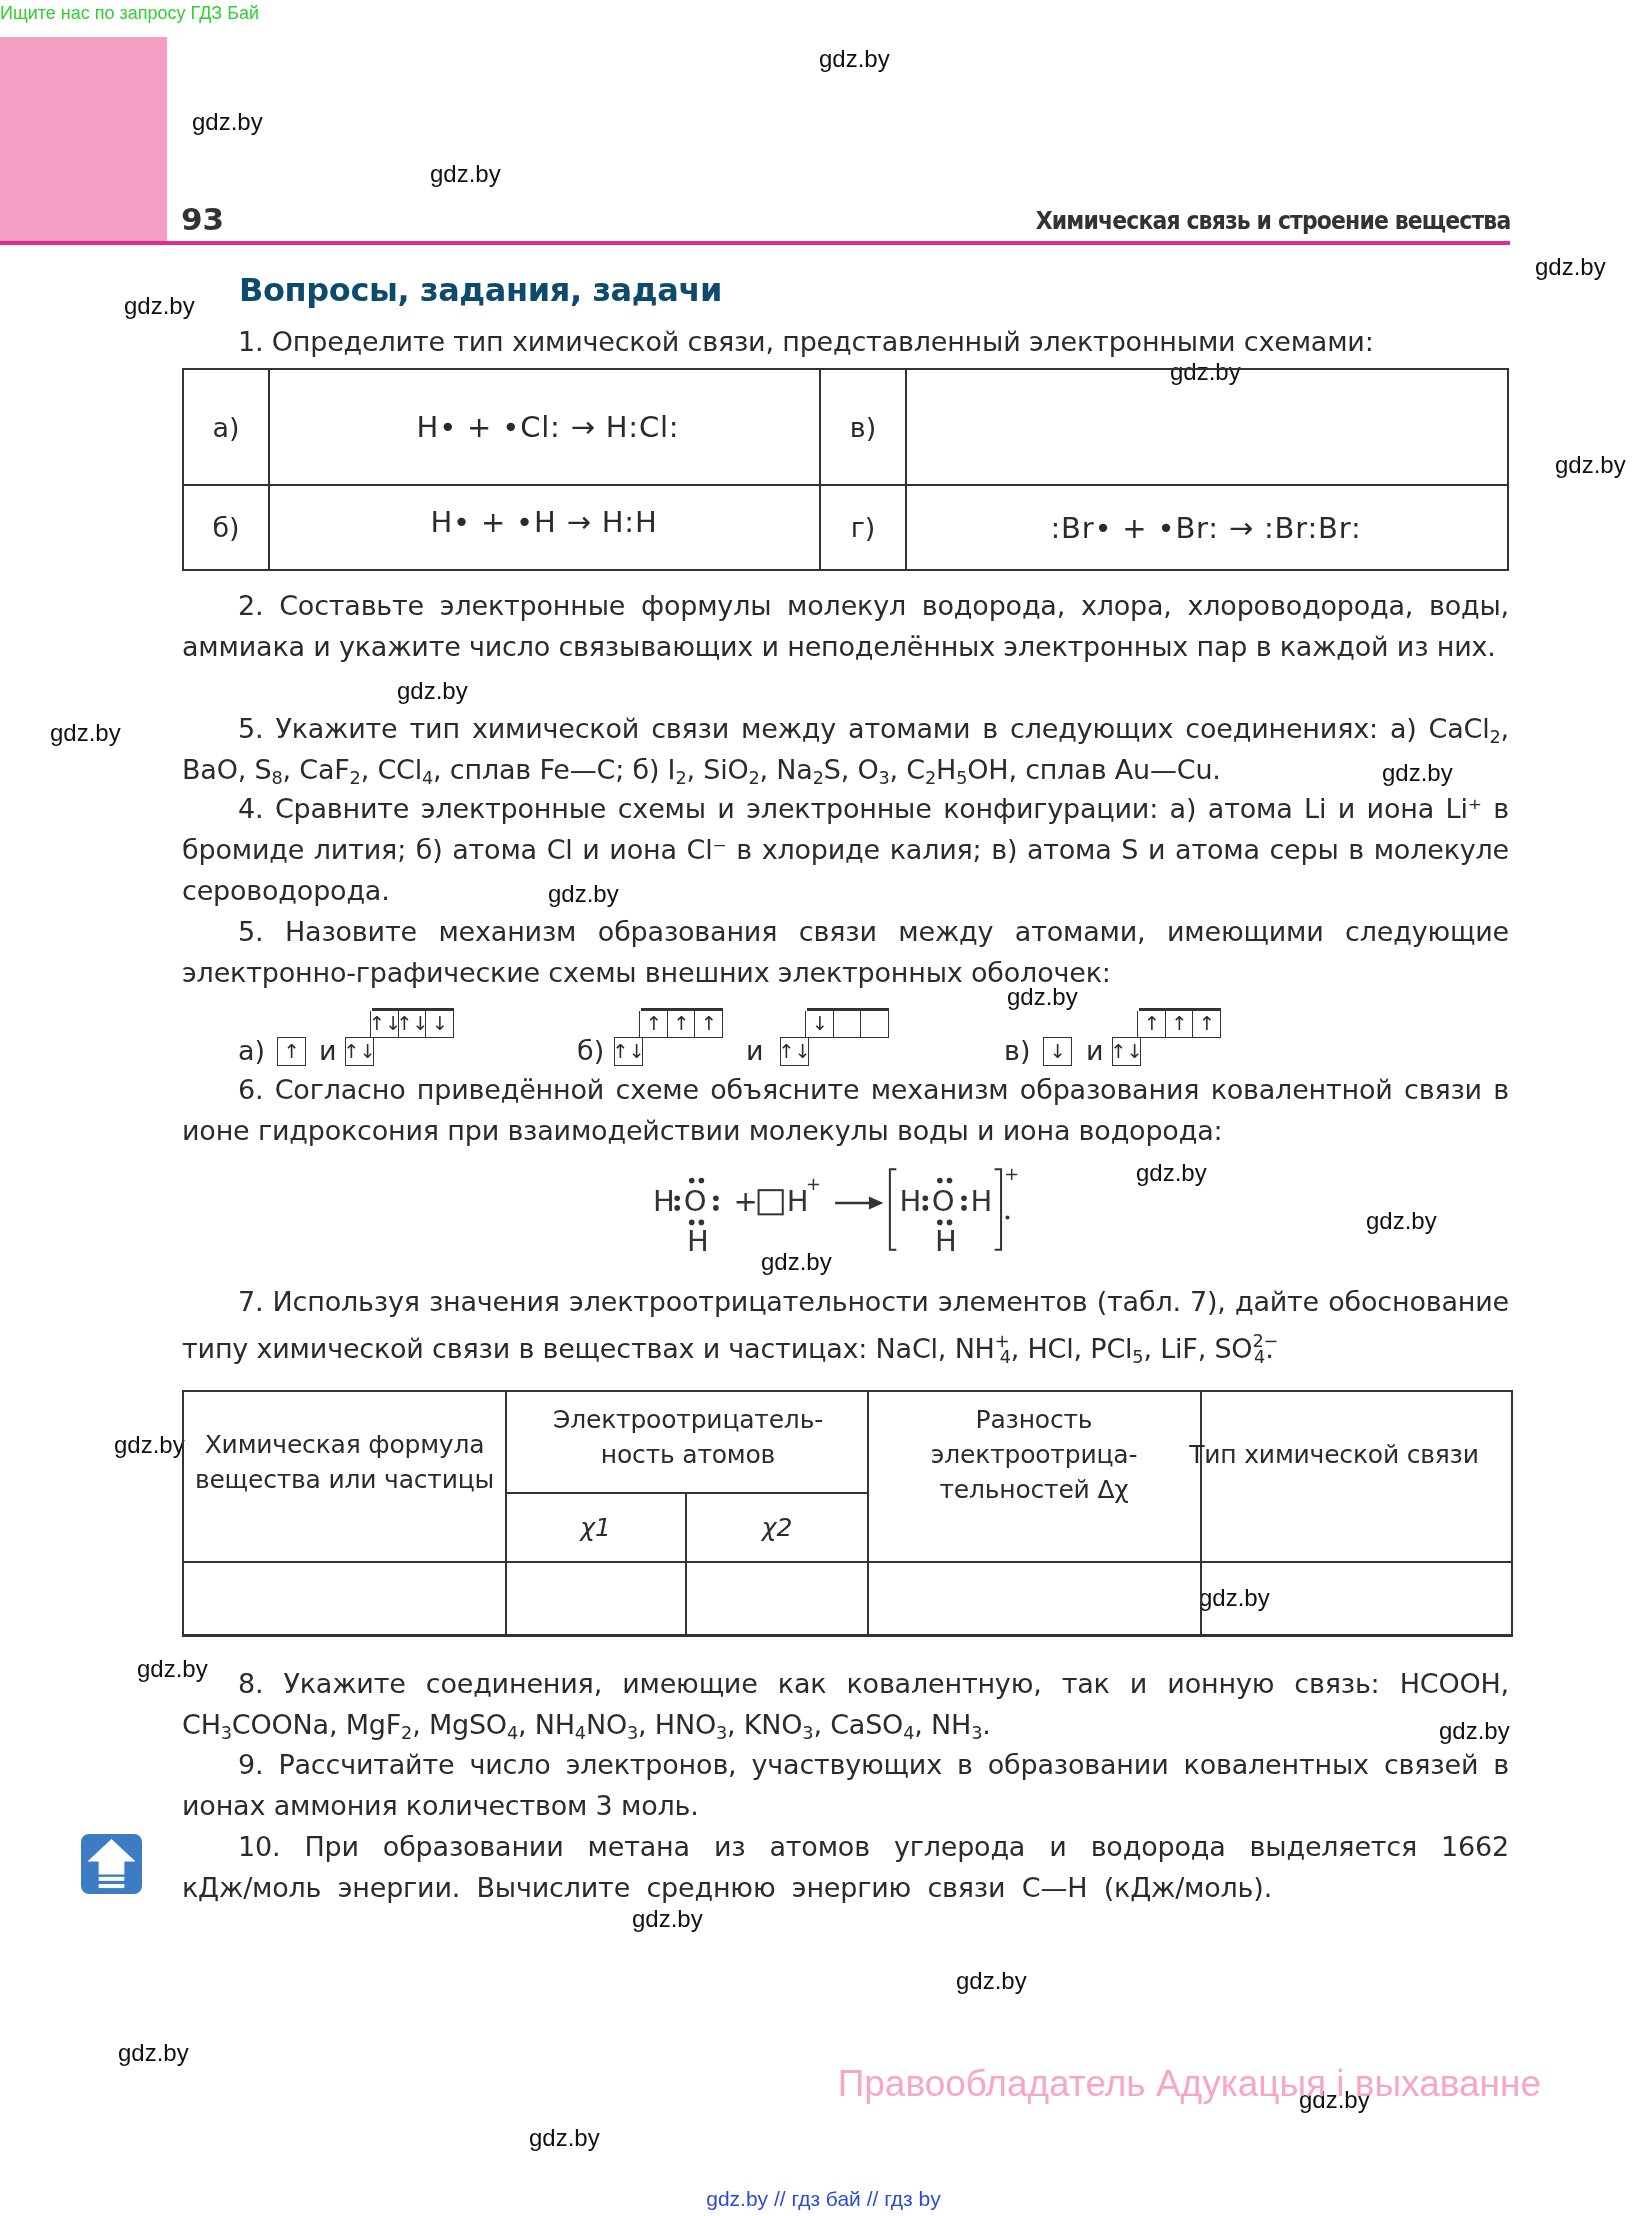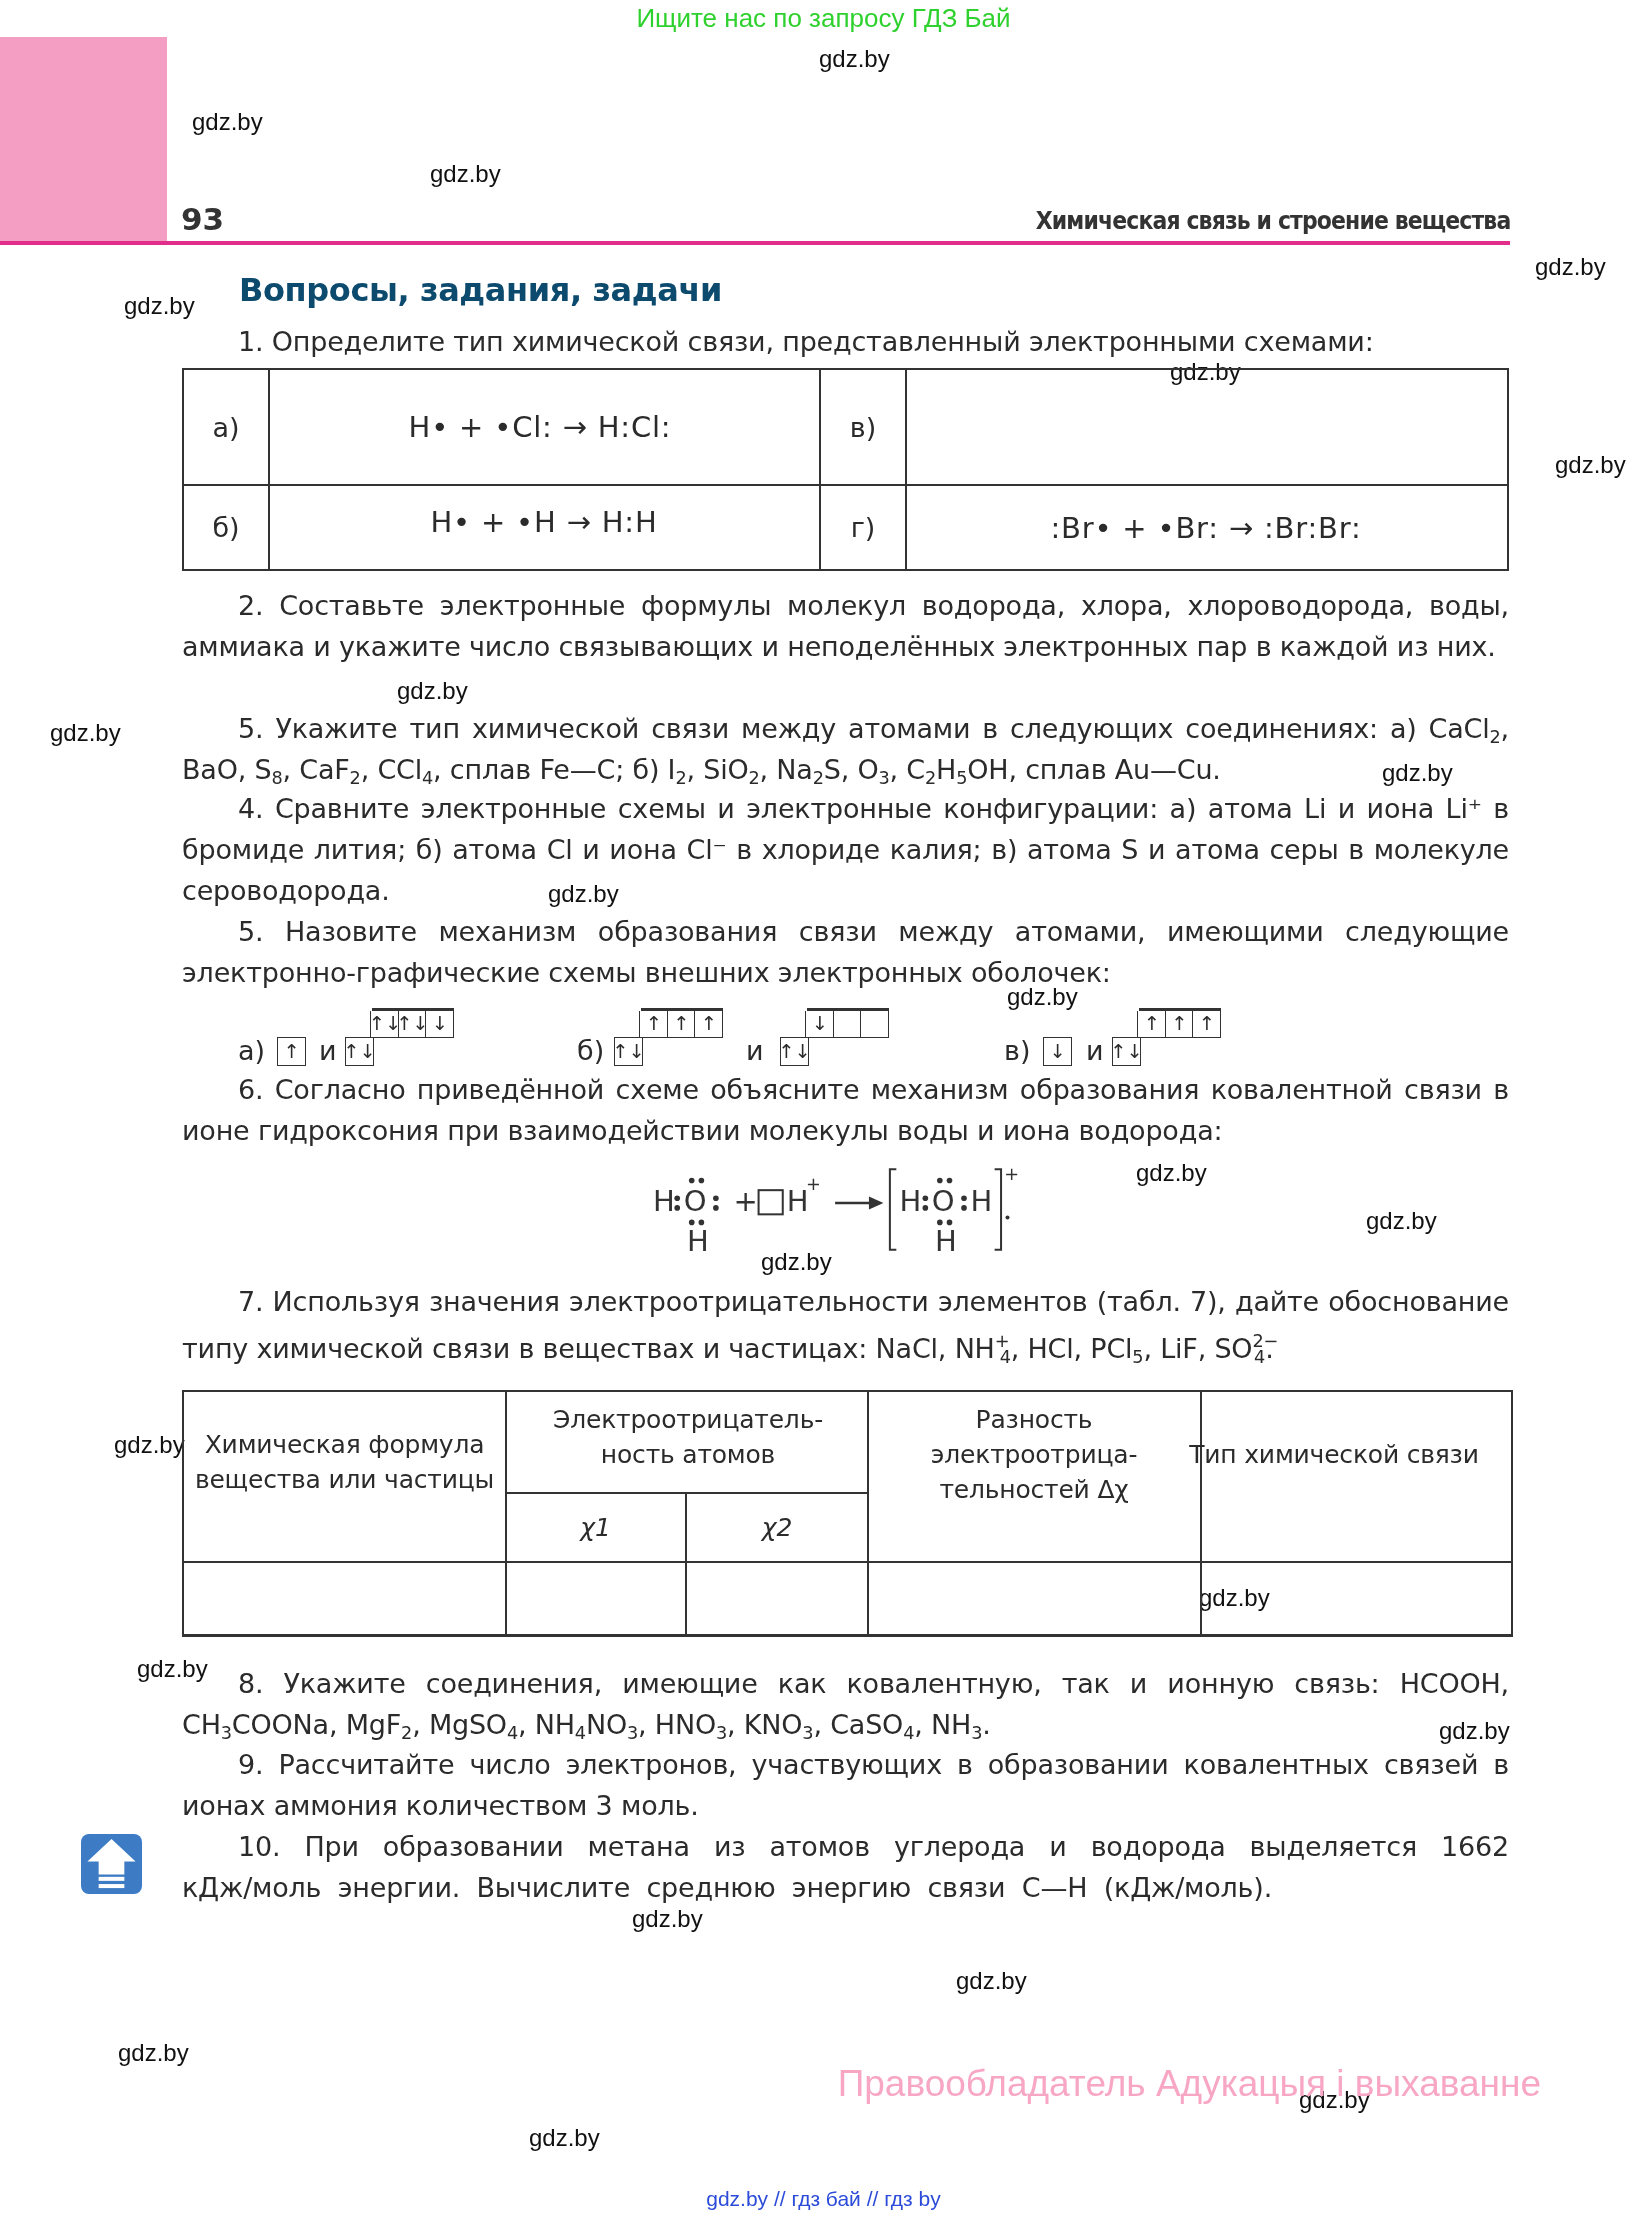--- a/index.html
+++ b/index.html
@@ -1,21 +1,21 @@
 <!DOCTYPE html>
 <html style="font-size:13px"><head>
 <meta charset="utf-8">
 <style>
   html, body { margin:0; padding:0; }
   body { width:1647px; height:2216px; position:relative; background:#ffffff; overflow:hidden;
          font-family:"DejaVu Sans", "Liberation Sans", sans-serif; color:#2b2b2b; }
   .abs { position:absolute; }
   .wm { position:absolute; font-family:"Liberation Sans", sans-serif; font-size:24px; color:#111; white-space:nowrap; }
-  .top-banner { position:absolute; top:3.2px; left:0; width:1647px; text-align:center; color:#2fd12f;
-                font-family:"Liberation Sans", sans-serif; font-size:26px; }
+  .top-banner { position:absolute; top:3.2px; left:0; width:1647px; text-align:left; color:#2fd12f;
+                font-family:"Liberation Sans", sans-serif; font-size:18px; }
   .pink-block { position:absolute; left:0; top:37px; width:167px; height:205px; background:#f49ec4; }
   .pink-line { position:absolute; left:0; top:241px; width:1510px; height:4px; background:#e32d8a; }
   .page-num { position:absolute; left:181px; top:201px; font-size:31px; font-weight:bold; color:#333; }
   .running-title { position:absolute; right:137px; top:206px; font-size:25px; font-weight:bold; color:#333;
                    font-family:"DejaVu Sans", sans-serif; letter-spacing:-1px; transform:scaleX(0.88); transform-origin:right; }
   .section-title { position:absolute; left:239px; top:271px; font-size:32px; font-weight:bold; color:#0c4a6e; letter-spacing:-0.4px; }
   .para { position:absolute; left:182px; width:1327px; font-size:27px; line-height:41px; color:#2b2b2b;
           text-align:justify; text-align-last:left; letter-spacing:-0.2px; }
   .para .ind { display:inline-block; width:56px; }
   sub, sup { font-size:17.7px; line-height:0; }
@@ -84,21 +84,21 @@
 <div class="section-title">Вопросы, задания, задачи</div>
 
 <div class="para" style="top:321px"><span class="ind"></span><span>1. Определите тип химической связи, представленный электронными схемами:</span></div>
 
 <div class="t1">
   <div class="vl" style="left:84px"></div>
   <div class="vl" style="left:635px"></div>
   <div class="vl" style="left:721px"></div>
   <div class="hl"></div>
   <div class="cell" style="left:0;top:0;width:84px;height:114px">а)</div>
-  <div class="cell lewis" style="left:81px;top:0;width:550px;height:114px">H• + •Cl: → H:Cl:</div>
+  <div class="cell lewis" style="left:89px;top:0;width:550px;height:114px">H• + •Cl: → H:Cl:</div>
   <div class="cell" style="left:637px;top:0;width:84px;height:114px">в)</div>
   <div class="cell" style="left:0;top:117px;width:84px;height:81px">б)</div>
   <div class="cell lewis" style="left:85px;top:117px;width:550px;height:70px">H• + •H → H:H</div>
   <div class="cell" style="left:637px;top:117px;width:84px;height:81px">г)</div>
   <div class="cell lewis" style="left:722px;top:117px;width:600px;height:81px">:Br• + •Br: → :Br:Br:</div>
 </div>
 
 <div class="para" style="top:585px"><span class="ind"></span><span>2. Составьте электронные формулы молекул водорода, хлора, хлороводорода, воды, аммиака и укажите число связывающих и неподелённых электронных пар в каждой из них.</span></div>
 
 <div class="para" style="top:708px"><span class="ind"></span><span>5. Укажите тип химической связи между атомами в следующих соединениях: а) </span>CaCl<sub>2</sub>, BaO, S<sub>8</sub>, CaF<sub>2</sub>, CCl<sub>4</sub>, сплав Fe—C; б) I<sub>2</sub>, SiO<sub>2</sub>, Na<sub>2</sub>S, O<sub>3</sub>, C<sub>2</sub>H<sub>5</sub>OH, сплав Au—Cu.</div>

